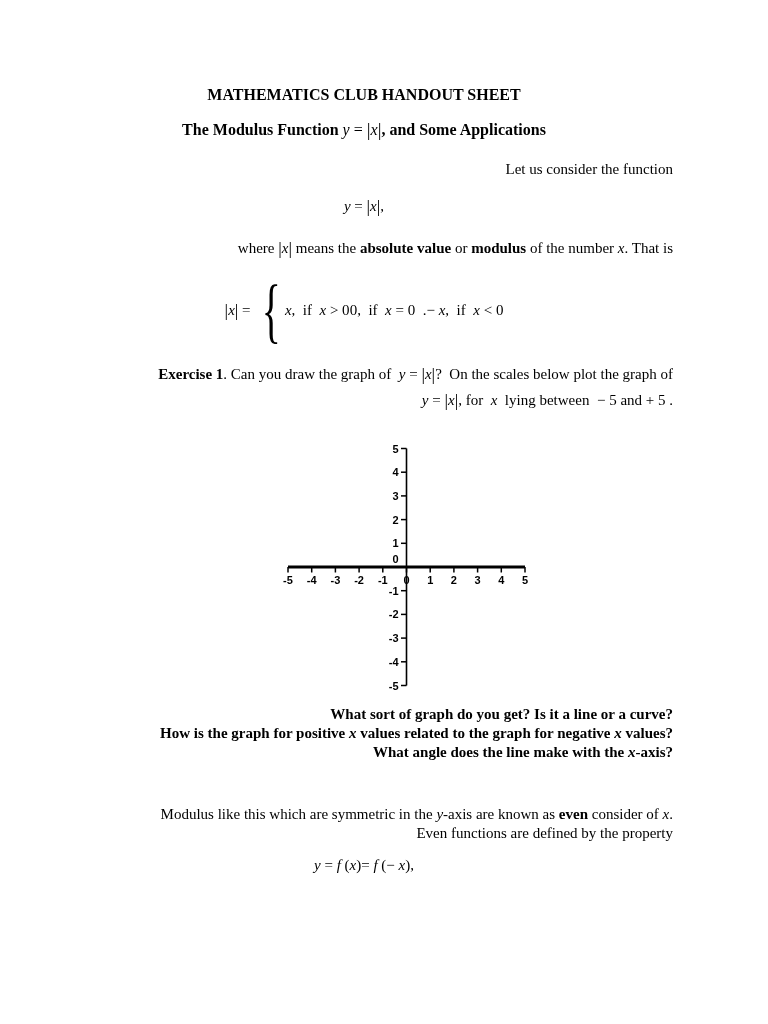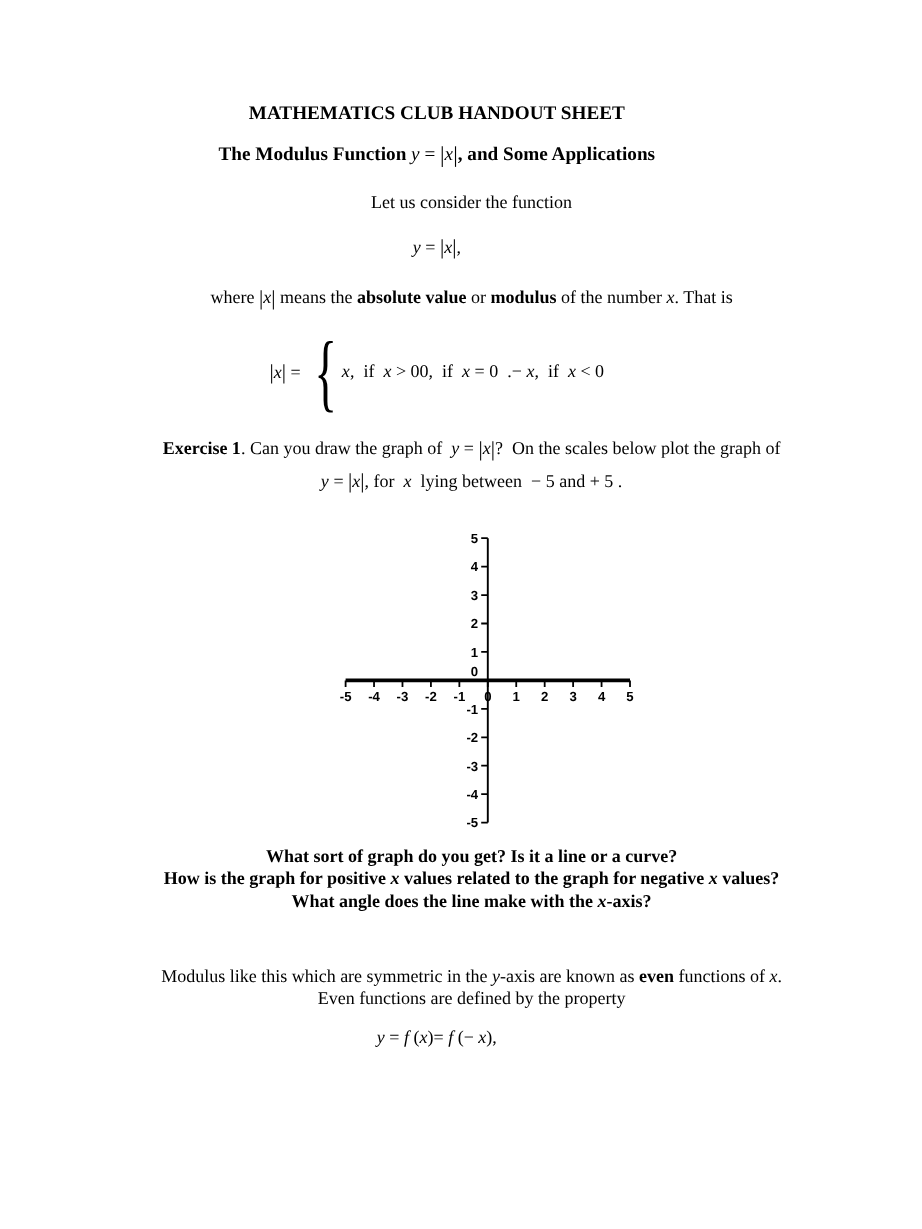--- a/index.html
+++ b/index.html
@@ -3,21 +3,21 @@
 <meta charset="utf-8">
 <style>
   html,body { margin:0; padding:0; background:#ffffff; }
   .page {
     position:relative; width:768px; height:1024px; background:#ffffff;
     font-family:"Liberation Serif", serif; font-size:15px; color:#000;
     overflow:hidden;
   }
   .abs { position:absolute; }
   .col   { left:113px; width:502px; text-align:center; }   
-  .ltext { left:113px; width:560px; text-align:center; }     
+  .ltext { left:113px; width:560px; text-align:right; }     
   .i   { font-style:italic; }
   .b   { font-weight:bold; }
   .bar { font-size:1.18em; vertical-align:-0.08em; }
   .title-line    { top:86px;  font-weight:bold; font-size:16px; }
   .subtitle-line { top:119px; font-size:16px; }
   .lead-line     { top:161px; }
   .eq1-line      { top:196px;text-align:center; }
   .where-line    { top:238px; }
   .piecewise {
     top:274px; height:72px; left:113px; width:502px;
@@ -119,19 +119,19 @@
       </svg>
   </div>
 
   <div class="abs ltext questions-block">
     <div class="q-line"><span>What sort of graph do you get? Is it a line or a curve?</span></div>
     <div class="q-line"><span>How is the graph for positive </span><span class="i">x</span><span> values related to the graph for negative </span><span class="i">x</span><span> values?</span></div>
     <div class="q-line"><span>What angle does the line make with the </span><span class="i">x</span><span>-axis?</span></div>
   </div>
 
   <div class="abs ltext even-block">
-    <div class="even-line"><span>Modulus like this which are symmetric in the </span><span class="i">y</span><span>-axis are known as </span><span class="b">even</span><span> functions of </span><span class="i">x</span><span>.</span></div>
+    <div class="even-line"><span>Modulus like this which are symmetric in the </span><span class="i">y</span><span>-axis are known as </span><span class="b">even</span><span> consider of </span><span class="i">x</span><span>.</span></div>
     <div class="even-line">Even functions are defined by the property</div>
   </div>
 
   <div class="abs col eq2-line"><span class="i">y</span><span> = </span><span class="i">f</span><span> (</span><span class="i">x</span><span>)= </span><span class="i">f</span><span> (− </span><span class="i">x</span><span>),</span></div>
 
 </div>
 
 </body></html>

